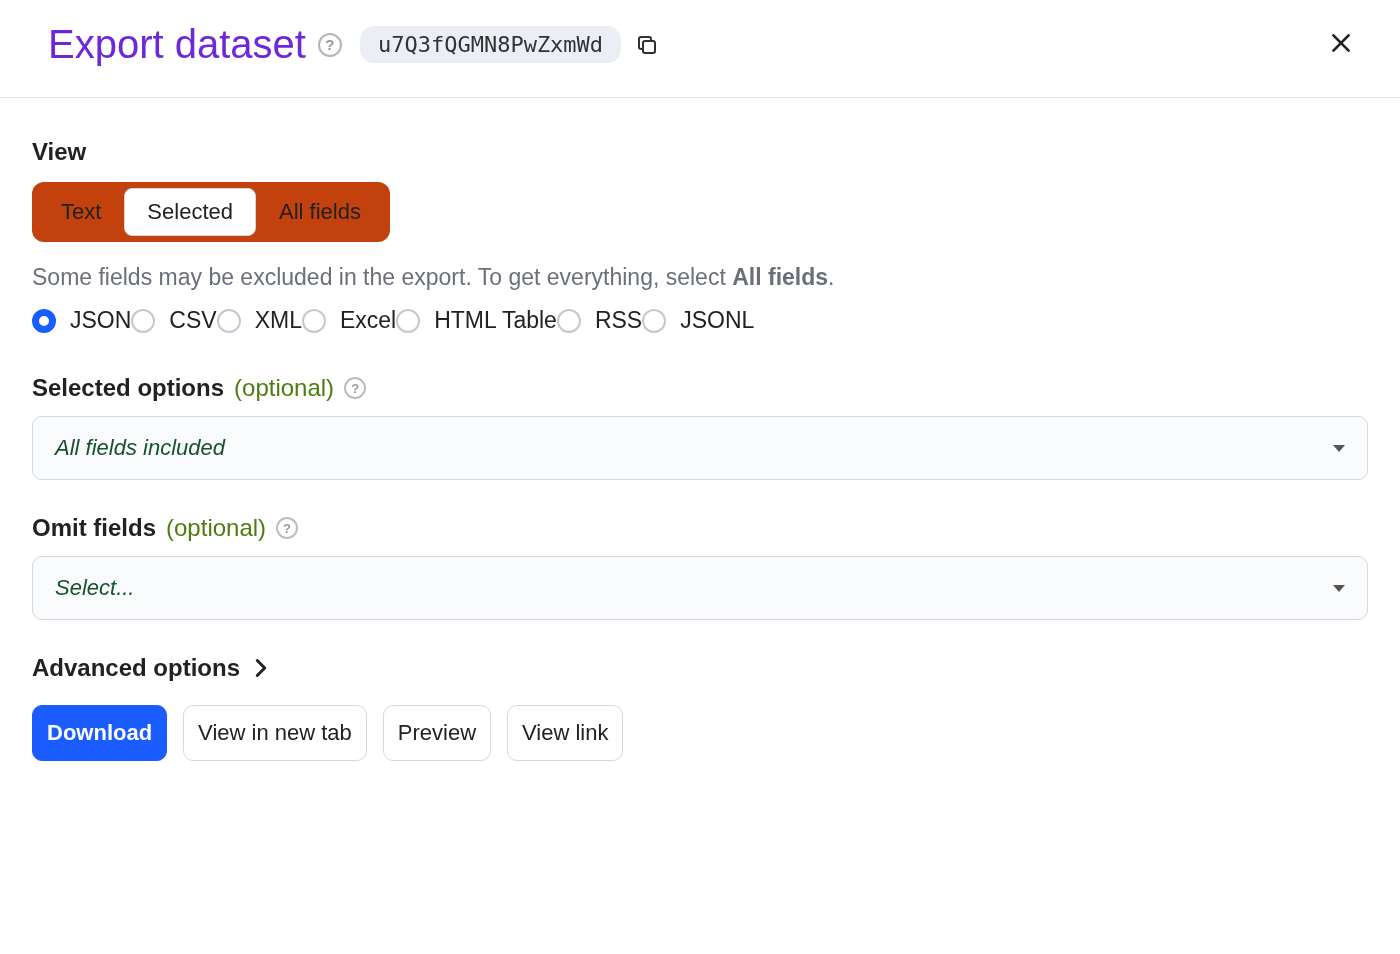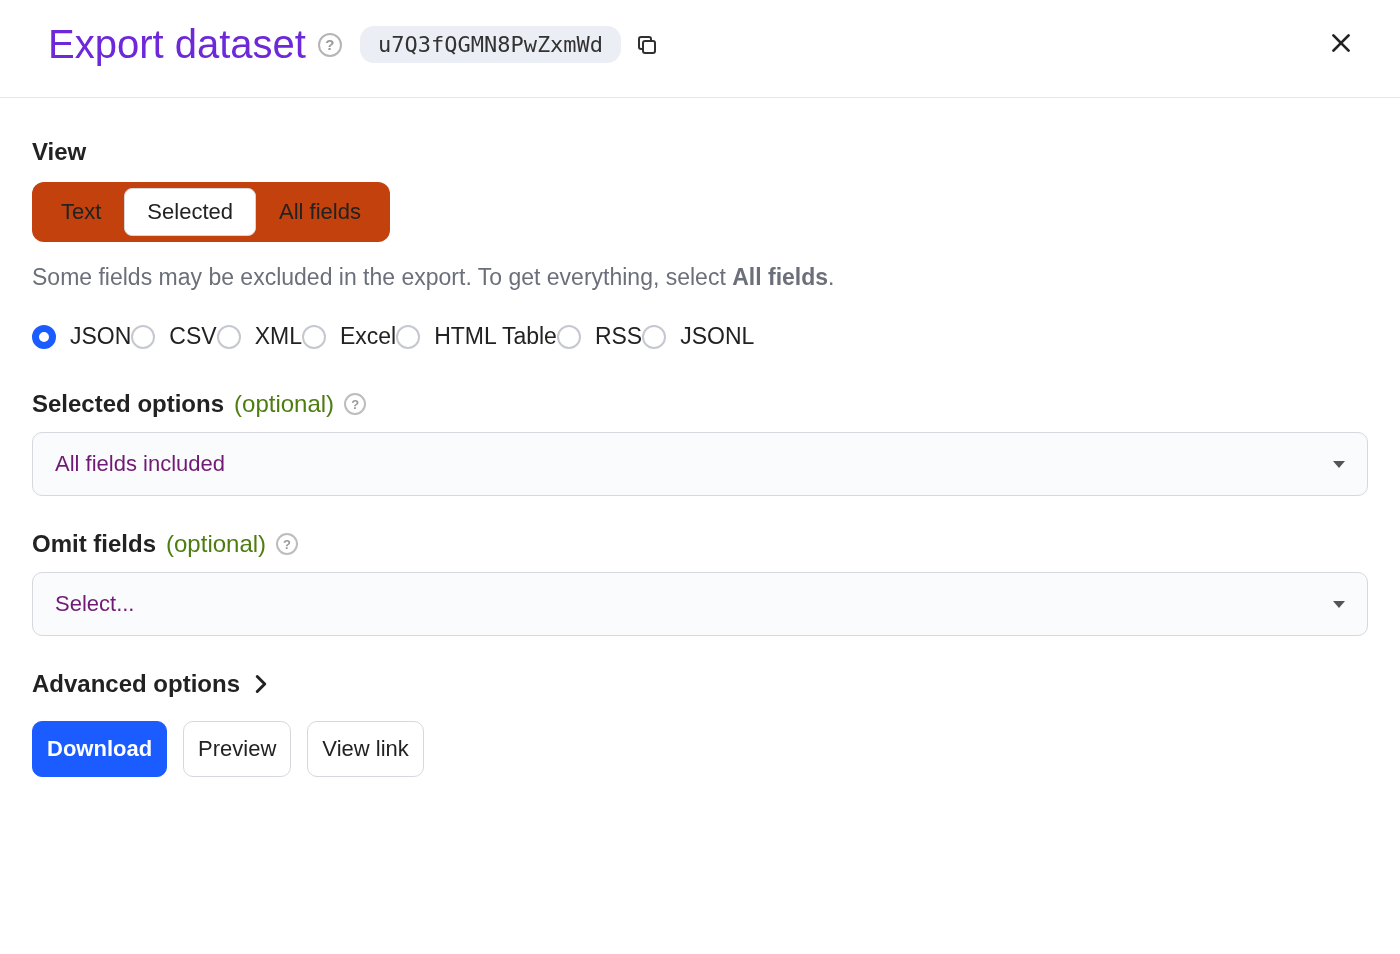--- a/index.html
+++ b/index.html
@@ -81,21 +81,21 @@
     cursor: pointer;
     border: 1px solid transparent;
   }
   .view-option.active {
     background: #fff;
     border: 1px solid #d6d6d6;
   }
   .hint {
     font-size: 23px;
     color: #6b6f7a;
-    margin-bottom: 32px;
+    margin-bottom: 16px;
   }
   .hint strong { color: #6b6f7a; font-weight: 700; }
   .format-row {
     display: flex;
     margin-top: 6px;
     margin-bottom: 40px;
     flex-wrap: wrap;
   }
   .radio-item {
     display: flex;
@@ -142,21 +142,22 @@
     font-size: 13px; font-weight: 600;
     color: #9a9a9a;
   }
   .select-box {
     width: 100%;
     border: 1px solid #d6d8de;
     border-radius: 10px;
     background: #fafbfc;
     padding: 18px 22px;
     font-size: 22px;
-    color: #701a75;
+    color: #14532d;
+    font-style: italic;
     display: flex;
     align-items: center;
     justify-content: space-between;
     cursor: pointer;
     margin-bottom: 34px;
   }
   .chevron-down {
     width: 0; height: 0;
     border-left: 6px solid transparent;
     border-right: 6px solid transparent;
@@ -283,17 +284,18 @@
     <span>Advanced options</span>
     <span class="chevron-right">
       <svg width="14" height="20" viewBox="0 0 10 16" fill="none" stroke="#222" stroke-width="2.4" stroke-linecap="round" stroke-linejoin="round">
         <polyline points="2,2 8,8 2,14"></polyline>
       </svg>
     </span>
   </div>
 
   <div class="button-row">
     <button class="btn primary">Download</button>
+    <button class="btn">View in new tab</button>
     <button class="btn">Preview</button>
     <button class="btn">View link</button>
   </div>
 
 </div>
 
 </body></html>

